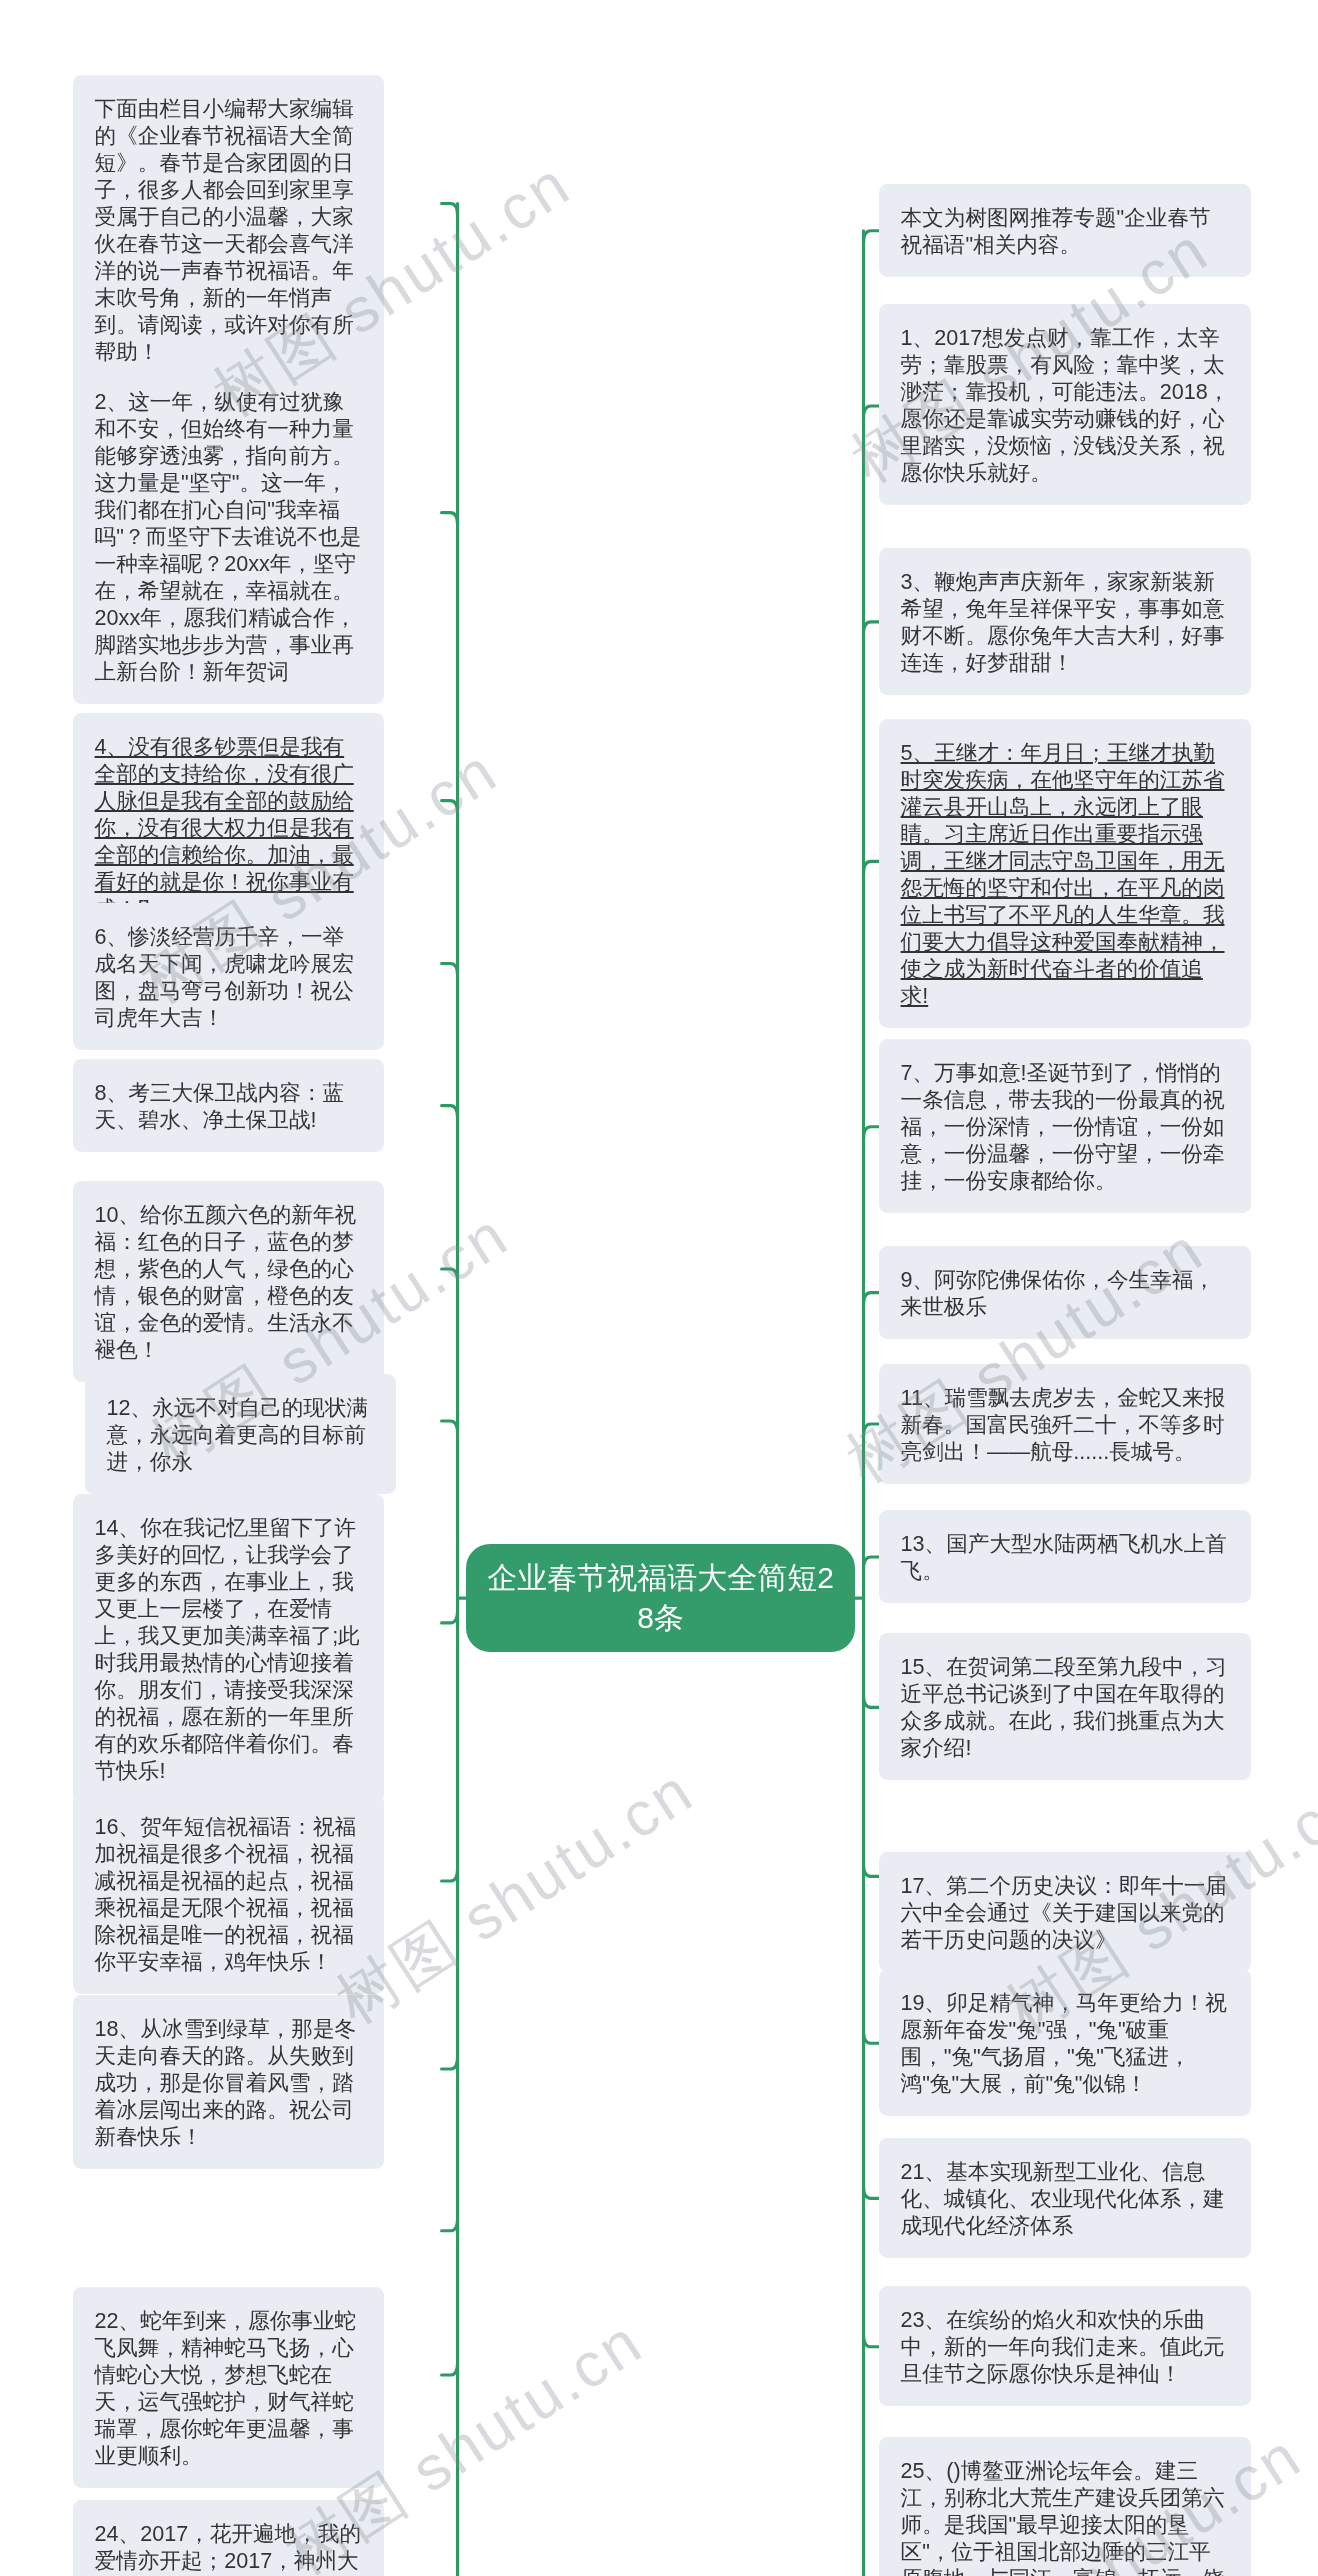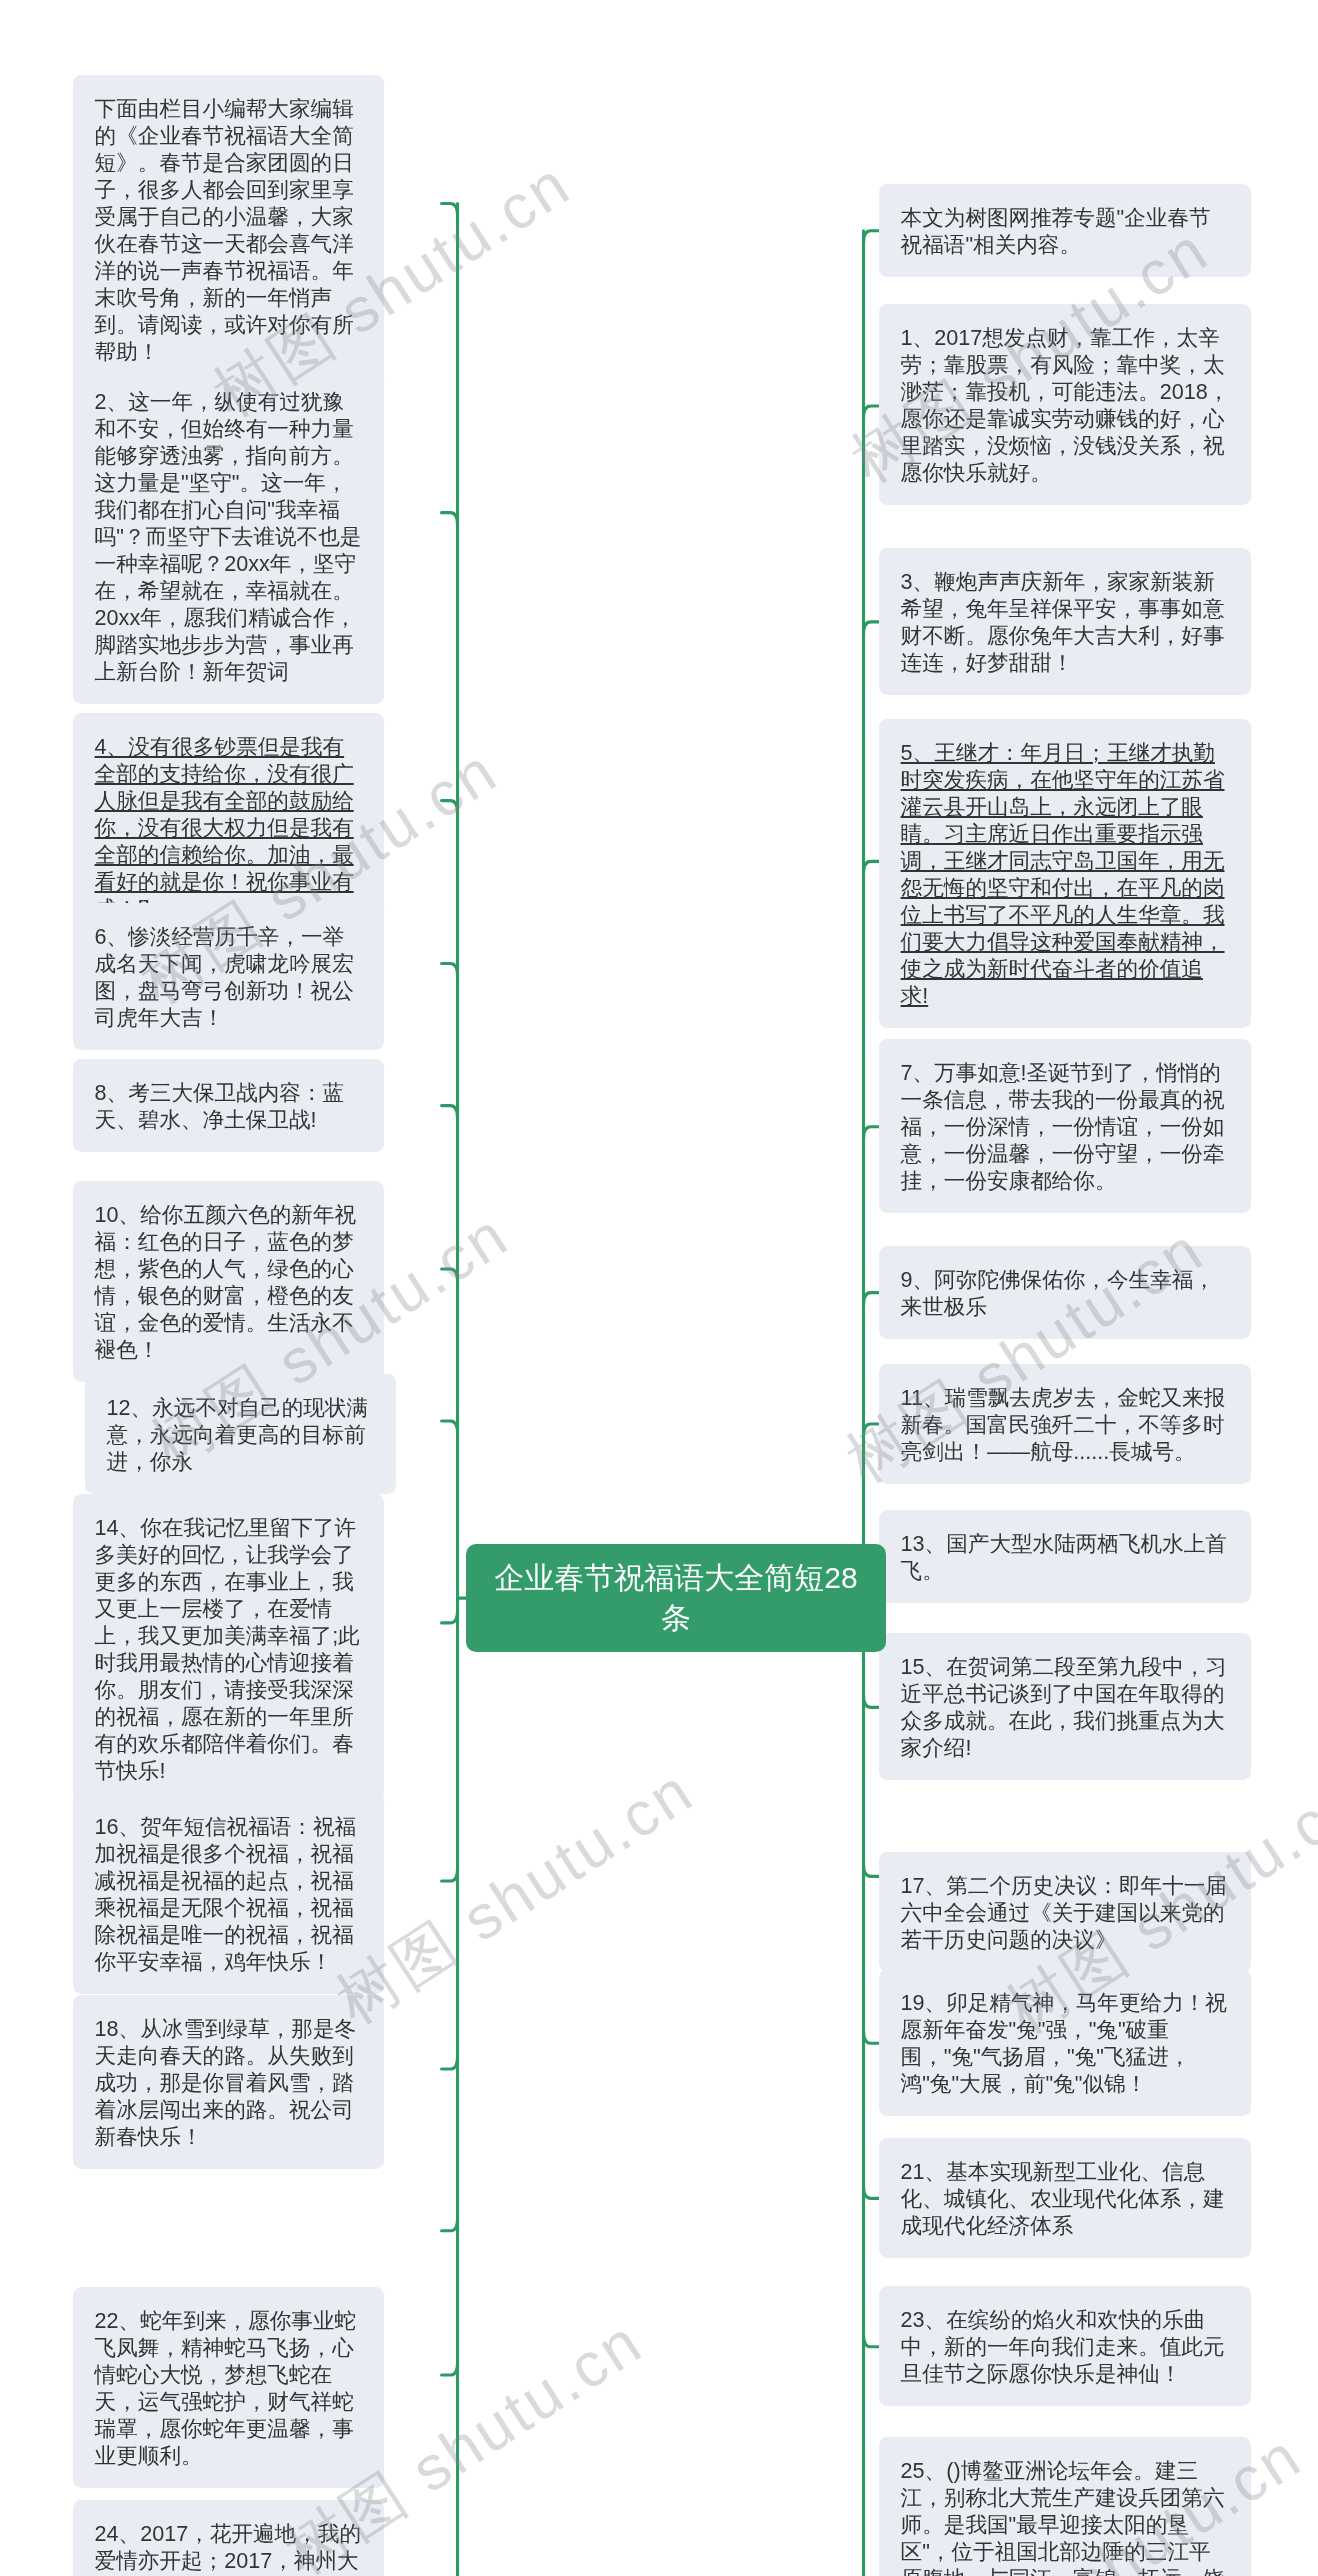--- a/index.html
+++ b/index.html
@@ -28,24 +28,24 @@
     line-height:27px;
     color:var(--node-text);
     z-index:5;
     word-break:break-all;
   }
   .node.left-col{left:73px;width:311px;}
   .node.right-col{left:879px;width:372px;}
   .center-node{
     position:absolute;
     left:466px;top:1544px;
-    width:420px;height:108px;
+    width:389px;height:108px;
     background:var(--accent);
     color:#ffffff;
-    border-radius:10px;
+    border-radius:24px;
     display:flex;align-items:center;justify-content:center;
     text-align:center;
     font-size:30px;line-height:1.35;
     padding:4.1px 15.5px;
     box-sizing:border-box;
     z-index:10;
     word-break:break-all;
   }
   .watermark{
     position:absolute;

